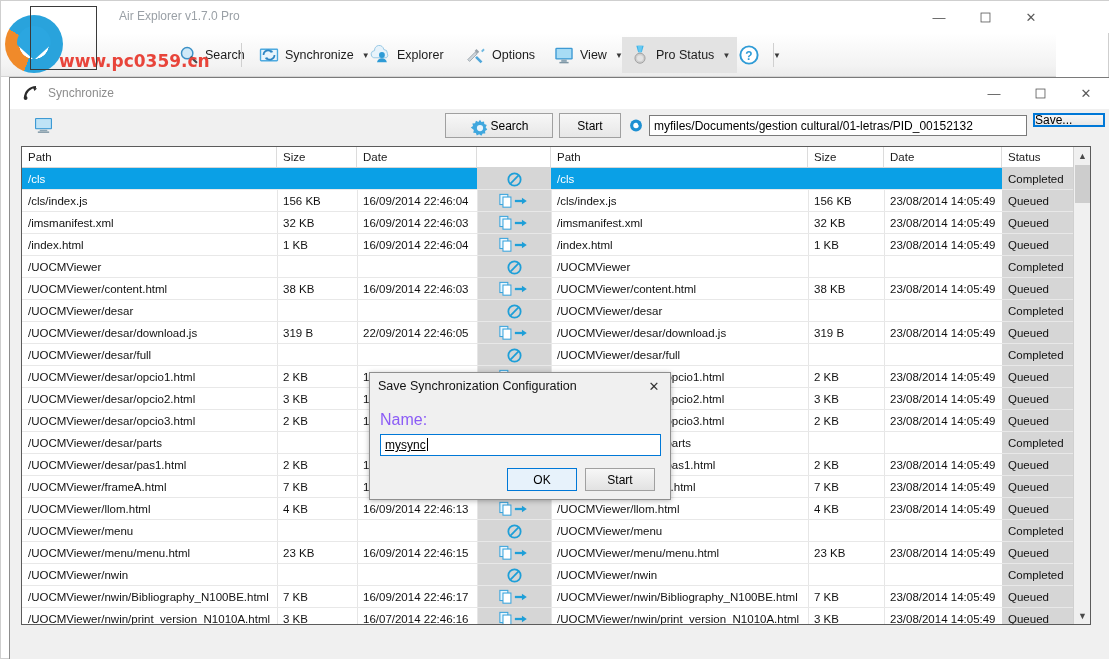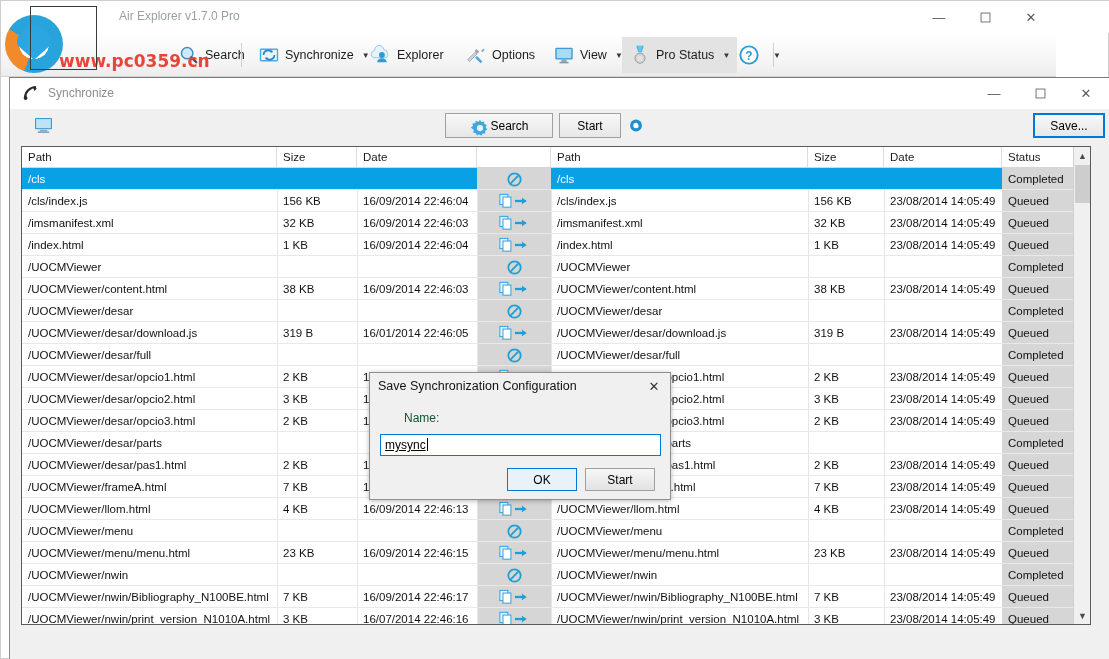--- a/index.html
+++ b/index.html
@@ -142,24 +142,24 @@
     font-size: 12px; color: #000;
   }
   #cloud-icon { position: absolute; left: 617px; top: 9px; width: 16px; height: 15px; }
   #right-path-input {
     position: absolute; left: 638px; top: 6px; width: 378px; height: 21px;
     background: #ffffff; border: 1px solid #7a7a7a;
     font-size: 12px; color: #000; padding: 2px 4px; line-height: 16px;
     white-space: nowrap; overflow: hidden;
   }
   #save-btn {
-    position: absolute; left: 1022px; top: 4px; width: 72px; height: 25px;
+    position: absolute; left: 1022px; top: 4px; width: 72px; height: 14px;
     background: linear-gradient(#f7f7f7,#e7e7e7);
     border: 2px solid #0078d7;
-    display: flex; align-items: center; justify-content: center;
+    display: flex; align-items: center; justify-content: flex-start;
     font-size: 12px; color: #000;
   }
 
   
   #table-wrap {
     position: absolute; left: 20px; top: 145px; width: 1070px; height: 479px;
     background: #ffffff; border: 1px solid #5b5b5b;
     overflow: hidden;
   }
   #thead {
@@ -230,21 +230,21 @@
     position: absolute; left: 8px; top: 6px;
     font-size: 12.5px; color: #111;
   }
   #dlg-close {
     position: absolute; right: 0; top: 0; width: 32px; height: 27px;
     display: flex; align-items: center; justify-content: center;
     font-size: 13px; color: #333;
   }
   #dlg-name-label {
     position: absolute; left: 10px; top: 38px;
-    font-size: 12px; color: #14532d; margin-left: 24px;
+    font-size: 16px; color: #8b5cf6;
   }
   #dlg-input {
     position: absolute; left: 10px; top: 61px; width: 281px; height: 22px;
     background: #ffffff; border: 1px solid #0078d7;
     font-size: 12px; color: #000; padding: 2px 4px; line-height: 17px; text-decoration: underline;
   }
   #dlg-caret {
     display: inline-block; width: 1px; height: 13px; background: #000;
     vertical-align: -2px; margin-left: 1px;
   }
@@ -420,20 +420,21 @@
         <span>Start</span>
       </div>
 
       <span id="cloud-icon">
         <svg viewBox="0 0 20 18" width="16" height="15">
             <circle cx="10" cy="9" r="7.4" fill="#1e90d2"></circle>
             <circle cx="10" cy="9" r="3.4" fill="#fff"></circle>
             <path d="M10 2.2 L16.5 5.6 L13.2 9 Z" fill="#1e90d2"></path>
           </svg>
       </span>
+      <div id="right-path-input">myfiles/Documents/gestion cultural/01-letras/PID_00152132</div>
 
       <div id="save-btn">
         <span>Save...</span>
       </div>
     </div>
 
   </div>
 
   <div id="table-wrap">
     <div id="thead">
@@ -600,21 +601,21 @@
           <div class="vline" style="left: 335px;"></div>
           <div class="vline" style="left: 455px;"></div>
           <div class="vline" style="left: 529px;"></div>
           <div class="vline" style="left: 786px;"></div>
           <div class="vline" style="left: 862px;"></div>
           <div class="row-sep"></div>
         </div>
         <div class="trow" style="top: 154px;">
           <div class="cell" style="left: 0px; width: 255px;">/UOCMViewer/desar/download.js</div>
           <div class="cell" style="left: 255px; width: 80px;">319 B</div>
-          <div class="cell" style="left: 335px; width: 120px;">16/01/2014 22:46:05</div>
+          <div class="cell" style="left: 335px; width: 120px;">22/09/2014 22:46:05</div>
           <div class="act-col" style="left: 455px;">
             <svg viewBox="0 0 34 18" width="30" height="16">
               <rect x="1" y="1.5" width="9" height="11.5" fill="#eaf6fd" stroke="#3ba5dd" stroke-width="1.2"></rect>
               <rect x="4.5" y="4.5" width="9" height="11.5" fill="#ffffff" stroke="#3ba5dd" stroke-width="1.2"></rect>
               <path d="M18 9 H27" stroke="#1e9fd8" stroke-width="2.6"></path>
               <path d="M26 5.2 L31.5 9 L26 12.8 Z" fill="#1e9fd8"></path>
             </svg>
           </div>
           <div class="cell" style="left: 529px; width: 257px;">/UOCMViewer/desar/download.js</div>
           <div class="cell" style="left: 786px; width: 76px;">319 B</div>

